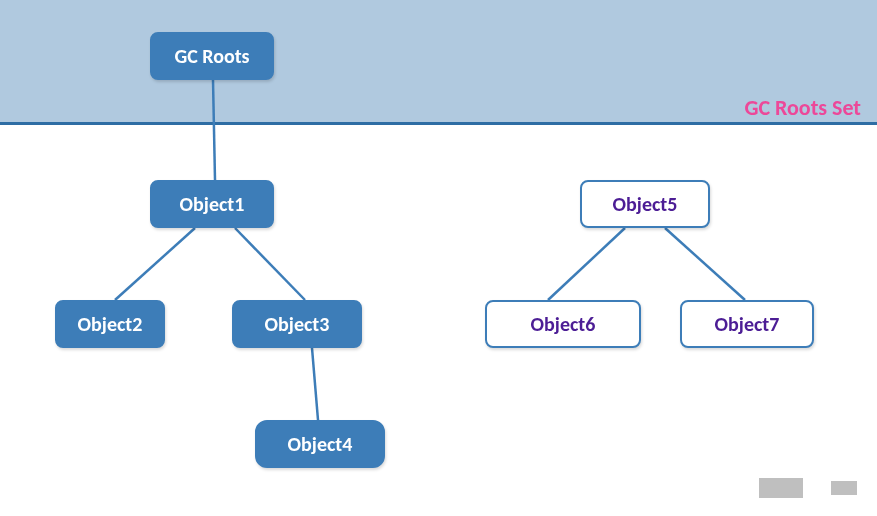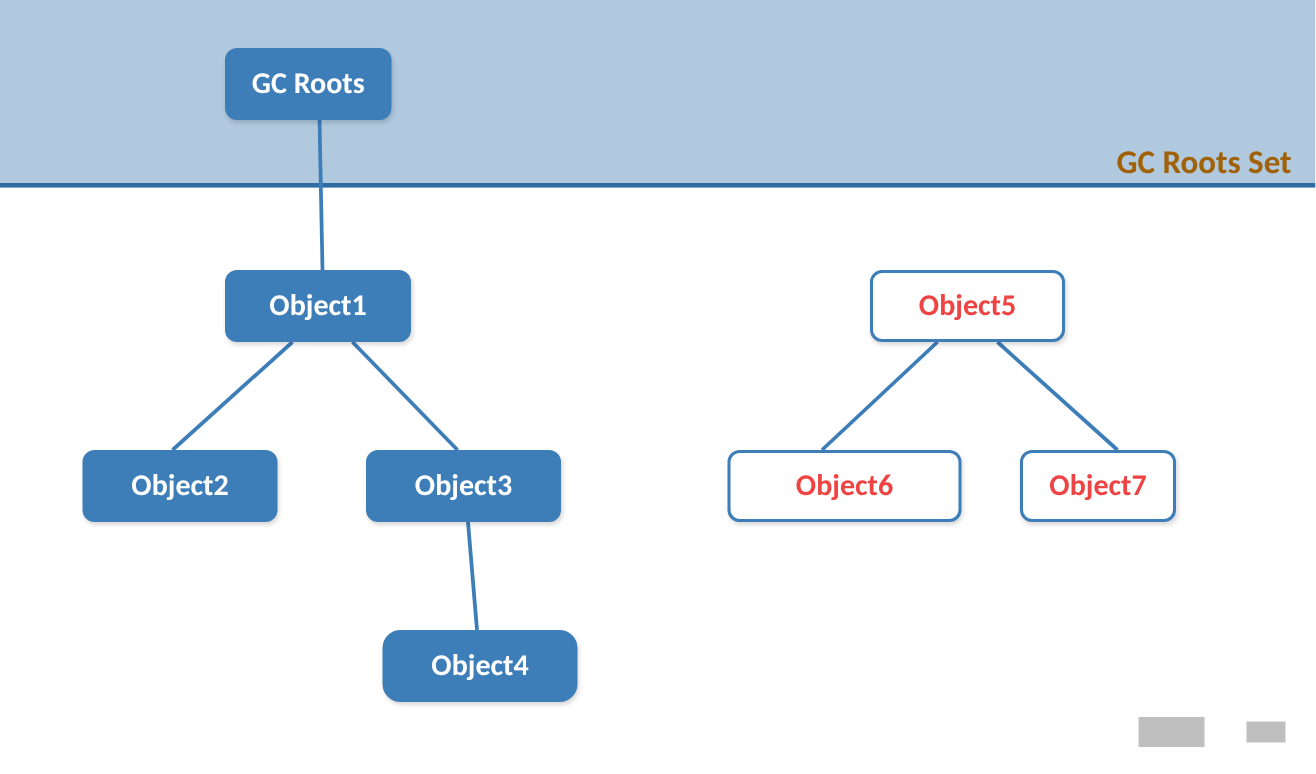--- a/index.html
+++ b/index.html
@@ -10,35 +10,35 @@
     position:relative;
     overflow:hidden;
   }
   .band{
     position:absolute;left:0;top:0;width:877px;height:122px;
     background:#b0c9df;
     border-bottom:3px solid #2e6da4;
   }
   .band-label{
     position:absolute;top:94px;right:16px;
-    font-size:22px;font-weight:bold;color:#a16207;
+    font-size:22px;font-weight:bold;color:#ec4899;
   }
   .node{
     position:absolute;
     box-sizing:border-box;
     border:2px solid #3d7db8;
     border-radius:8px;
     font-size:20px;font-weight:bold;
     display:flex;align-items:center;justify-content:center;
     padding:0 14px;
     height:48px;
     box-shadow:1px 2px 3px rgba(0,0,0,0.15);
   }
   .filled{ background:#3d7db8; color:#fff; }
-  .hollow{ background:#fff; color:#ef4444;align-items:center; }
+  .hollow{ background:#fff; color:#4c1d95;align-items:center; }
   svg.edges{
     position:absolute;left:0;top:0;width:877px;height:516px;
     pointer-events:none;
   }
   svg.edges line{ stroke:#3d7db8; stroke-width:2.5; }
   .deco{
     position:absolute;bottom:18px;right:20px;
     display:flex;gap:28px;align-items:center;
   }
   .deco div{ background:#bfbfbf; }
@@ -53,42 +53,42 @@
 
 <svg class="edges">
   <line x1="213" y1="80" x2="215" y2="180"></line>
   <line x1="195" y1="228" x2="115" y2="300"></line>
   <line x1="235" y1="228" x2="305" y2="300"></line>
   <line x1="312" y1="348" x2="318" y2="420"></line>
   <line x1="625" y1="228" x2="548" y2="300"></line>
   <line x1="665" y1="228" x2="745" y2="300"></line>
 </svg>
 
-<div class="node filled" style="left:150px; top:32px;  width:111px;justify-content:center;">
+<div class="node filled" style="left:150px; top:32px;  width:124px;justify-content:center;">
     <span>GC Roots</span>
   </div>
 <div class="node filled" style="left:150px; top:180px; width:124px;">
     <span>Object1</span>
   </div>
-<div class="node filled" style="left:55px;  top:300px; width:130px;">
+<div class="node filled" style="left:55px;  top:300px; width:110px;">
     <span>Object2</span>
   </div>
-<div class="node filled" style="left:244px; top:300px; width:130px;">
+<div class="node filled" style="left:232px; top:300px; width:130px;">
     <span>Object3</span>
   </div>
 <div class="node filled" style="left:255px; top:420px; width:130px;border-radius:12px;">
     <span>Object4</span>
   </div>
 
 <div class="node hollow" style="left:580px; top:180px; width:130px;">
     <span>Object5</span>
   </div>
 <div class="node hollow" style="left:485px; top:300px; width:156px;">
     <span>Object6</span>
   </div>
-<div class="node hollow" style="left:680px; top:300px; width:104px;">
+<div class="node hollow" style="left:680px; top:300px; width:134px;">
     <span>Object7</span>
   </div>
 
 <div class="deco">
   <div class="d1"></div>
   <div class="d2"></div>
 </div>
 
 </body></html>

